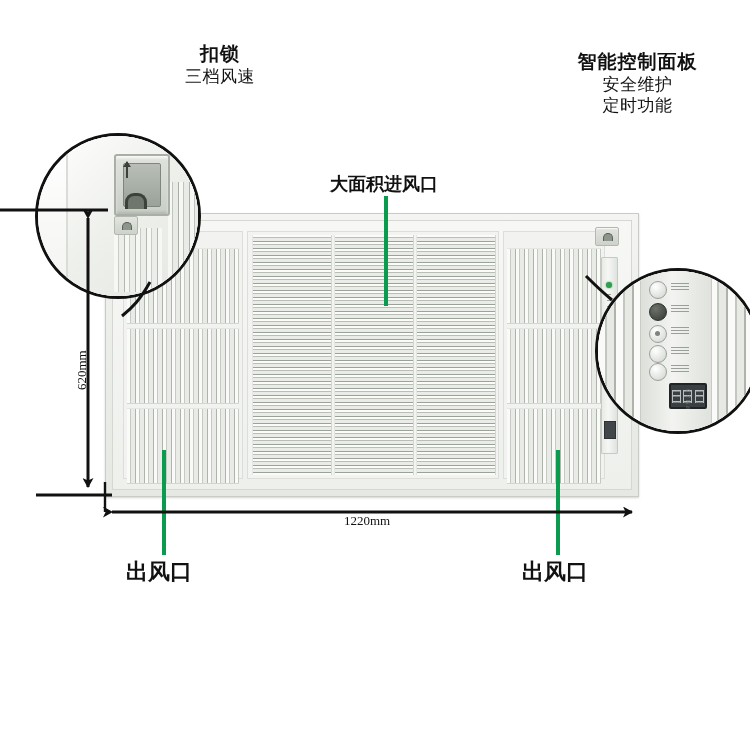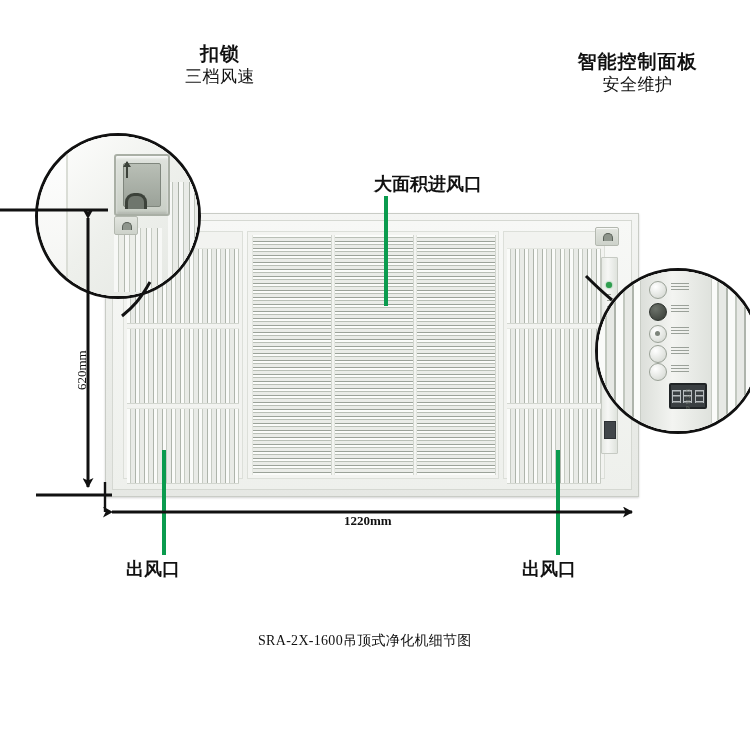--- a/index.html
+++ b/index.html
@@ -10,25 +10,25 @@
     color:#111;
     overflow:hidden;
     position:relative;
   }
   #stage{position:absolute;left:0;top:0;width:750px;height:750px;}
 
   
   .label-block{position:absolute;text-align:center;line-height:1.25;}
   .label-title{font-weight:bold;font-size:19px;letter-spacing:1px;}
   .label-line{font-size:17px;letter-spacing:0.5px;white-space:nowrap;}
-  .label-inline{position:absolute;font-size:18px;font-weight:bold;white-space:nowrap;margin-left:44px;}
+  .label-inline{position:absolute;font-size:18px;font-weight:bold;white-space:nowrap;}
   .caption{position:absolute;font-size:14px;letter-spacing:0.3px;white-space:nowrap;}
   .dim-text{position:absolute;font-size:13px;font-family:"Liberation Serif",serif;white-space:nowrap;}
   .dim-text.vert{transform:rotate(-90deg);transform-origin:left top;}
-  .outlet-text{position:absolute;font-size:18px;font-weight:bold;white-space:nowrap;}
+  .outlet-text{position:absolute;font-size:22px;font-weight:bold;white-space:nowrap;}
 
   
   #device{
     position:absolute;left:105px;top:213px;width:532px;height:282px;
     background:linear-gradient(180deg,#f4f5f3 0%,#eceeea 40%,#e6e8e4 100%);
     border:1px solid #c9ccc6;
     box-shadow:0 1px 2px rgba(0,0,0,.18);
   }
   #bezel{
     position:absolute;left:6px;top:6px;right:6px;bottom:6px;
@@ -215,20 +215,21 @@
 <div id="stage">
 
   <div class="label-block" id="callout-lock" style="left:120px;top:42px;width:200px;">
     <div class="label-title">扣锁</div>
     <div class="label-line">三档风速</div>
   </div>
 
   <div class="label-block" id="callout-control" style="left:525px;top:50px;width:225px;">
     <div class="label-title">智能控制面板</div>
     <div class="label-line">安全维护</div>
+    <div class="label-line">定时功能</div>
   </div>
 
   <div class="label-inline" style="left:330px;top:172px;">大面积进风口</div>
 
   <div id="device">
     <div id="bezel">
 
       <div class="panel vpanel" style="left:10px;width:118px;">
         <div class="vband" style="top:16px;height:74px;"></div>
         <div class="vband" style="top:96px;height:74px;"></div>
@@ -302,23 +303,22 @@
   </div>
 
   <div class="green-line" style="left:384px;top:196px;height:110px;"></div>
   <div class="green-line" style="left:162px;top:450px;height:105px;"></div>
   <div class="green-line" style="left:556px;top:450px;height:105px;"></div>
 
   <div class="outlet-text" style="left:126px;top:557px;">出风口</div>
   <div class="outlet-text" style="left:522px;top:557px;">出风口</div>
 
   <div class="dim-text vert" style="left:74px;top:390px;">620mm</div>
-  <div class="dim-text" style="left:344px;top:513px;font-weight:bold;">1220mm</div>
-
-  <div class="caption" style="left:258px;top:632px;">SRA-2X-1600吊顶式净化机细节图</div>
+  <div class="dim-text" style="left:344px;top:513px;">1220mm</div>
+
 
   <svg id="overlay" viewBox="0 0 750 750">
     <defs>
       <marker id="arrHead" markerWidth="11" markerHeight="11" refX="9" refY="5.5" orient="auto" markerUnits="userSpaceOnUse">
         <path d="M0,0 L10,5.5 L0,11 L2.6,5.5 Z" fill="#111"></path>
       </marker>
     </defs>
 
     <line x1="0" y1="210" x2="108" y2="210" stroke="#111" stroke-width="3.2"></line>
     <line x1="36" y1="495" x2="112" y2="495" stroke="#111" stroke-width="3.2"></line>

